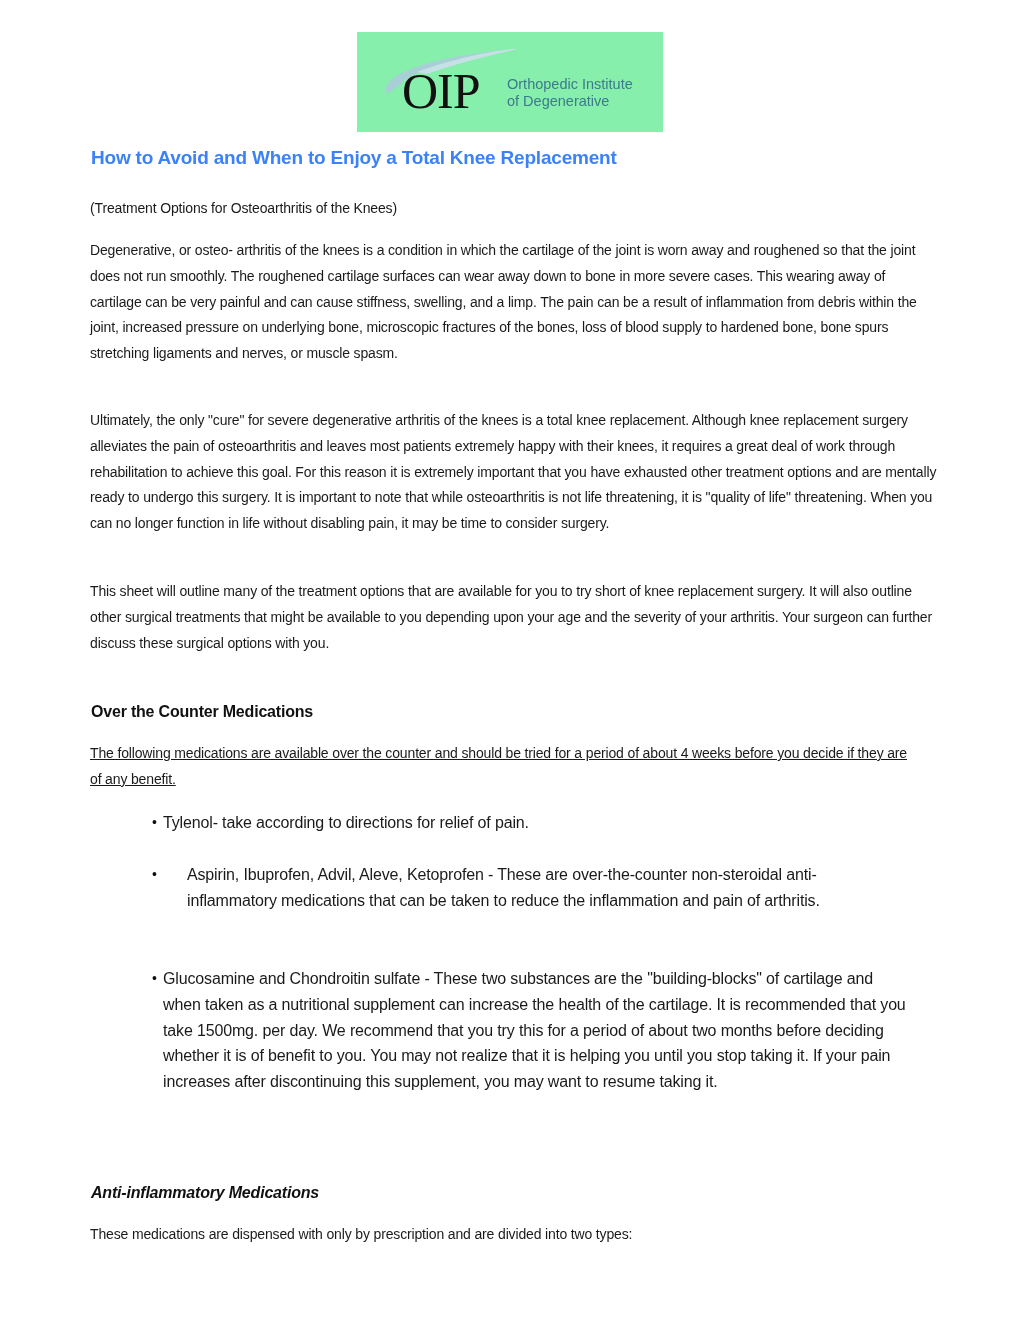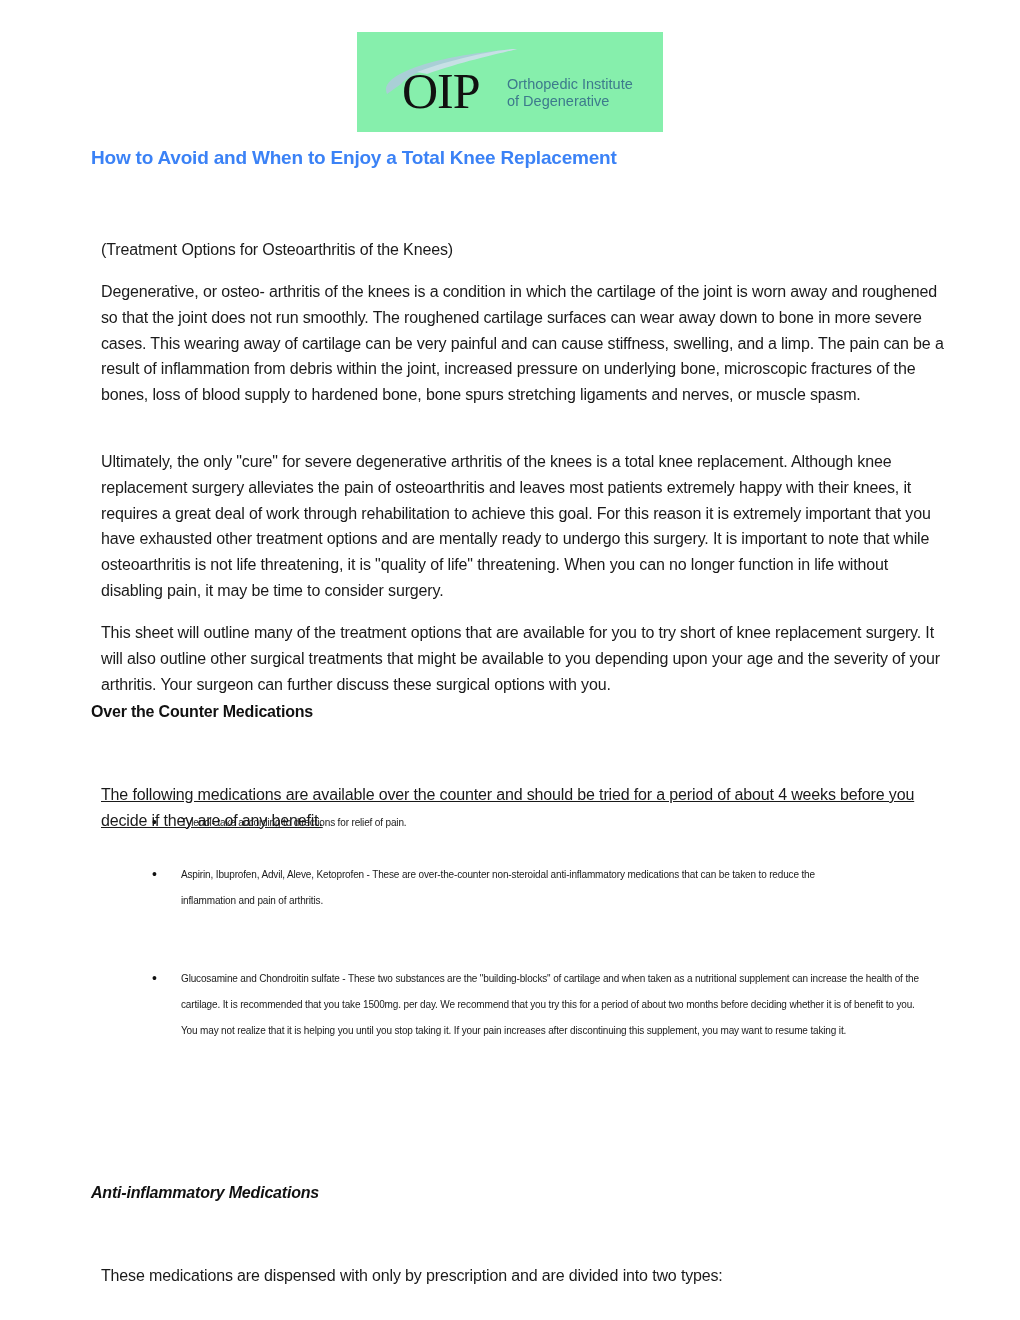--- a/index.html
+++ b/index.html
@@ -22,37 +22,36 @@
       position: absolute; left: 150px; top: 44px;
       font-family: Liberation Sans, sans-serif;
       font-size: 14.5px; line-height: 17px; color: #3d7a8c;
     }
     .title {
       position: absolute; left: 91px; top: 147px;
       font-size: 19px; font-weight: bold; color: #3b82f6; letter-spacing: -0.2px;
       white-space: nowrap;
     }
     .p {
-      position: absolute; left: 101px; width: 848px;
-      font-size: 16px; line-height: 25.8px; color: #1a1a1a;
+      position: absolute; left: 90px; width: 848px;
+      font-size: 14px; line-height: 25.8px; color: #1a1a1a;
       letter-spacing: -0.15px;
-      margin-top: 41px;
     }
     .h {
       position: absolute; left: 91px;
       font-size: 16px; font-weight: bold; color: #111; letter-spacing: -0.2px;
       white-space: nowrap;
     }
     .bullet {
       position: absolute; left: 152px; width: 26px;
       font-size: 14px; line-height: 25.8px;
     }
     .bullet-text {
-      position: absolute; left: 181px; width: 750px;
-      font-size: 10px; line-height: 25.8px; color: #1a1a1a;
+      position: absolute; left: 163px; width: 750px;
+      font-size: 16px; line-height: 25.8px; color: #1a1a1a;
       letter-spacing: -0.15px;
     }
   </style>
 </head>
 <body>
 
 <div class="logo">
   <svg width="306" height="100">
     <path d="M30 62 C 20 40, 90 22, 160 17 C 140 22, 60 32, 44 52 Z" fill="#a9cfd6"></path>
     <path d="M60 40 C 100 25, 150 16, 160 17 C 150 20, 110 28, 70 42 Z" fill="#c7e0e5"></path>
@@ -72,19 +71,19 @@
 <div class="p" style="top:408px;">Ultimately, the only "cure" for severe degenerative arthritis of the knees is a total knee replacement.  Although knee replacement surgery alleviates the pain of osteoarthritis and leaves most patients extremely happy with their knees, it requires a great deal of work through rehabilitation to achieve this goal.  For this reason it is extremely important that you have exhausted other treatment options and are mentally ready to undergo this surgery.  It is important to note that while osteoarthritis is not life threatening, it is "quality of life" threatening. When you can no longer function in life without disabling pain, it may be time to consider surgery.</div>
 <div class="p" style="top:579px;">This sheet will outline many of the treatment options that are available for you to try short of knee replacement surgery.  It will also outline other surgical treatments that might be available to you depending upon your age and the severity of your arthritis.  Your surgeon can further discuss these surgical options with you.</div>
 
 <div class="h" style="top:703px;">Over the Counter Medications</div>
 <div class="p" style="top:741px; width:820px;text-decoration:underline;"> The following medications are available over the counter and should be tried for a period of about 4 weeks before you decide if they are of any benefit.</div>
 
 <div class="bullet" style="top:810px;">•</div>
 <div class="bullet-text" style="top:810px;">Tylenol- take according to directions for relief of pain.</div>
 
 <div class="bullet" style="top:862px;">•</div>
-<div class="bullet-text" style="top:862px; width:690px;">Aspirin, Ibuprofen, Advil, Aleve, Ketoprofen - These are over-the-counter non-steroidal anti-inflammatory medications that can be taken to reduce the inflammation and pain of arthritis.</div>
+<div class="bullet-text" style="top:862px; width:690px;margin-left:24px;">Aspirin, Ibuprofen, Advil, Aleve, Ketoprofen - These are over-the-counter non-steroidal anti-inflammatory medications that can be taken to reduce the inflammation and pain of arthritis.</div>
 
 <div class="bullet" style="top:966px;">•</div>
 <div class="bullet-text" style="top:966px;">Glucosamine and Chondroitin sulfate - These two substances are the "building-blocks" of cartilage and when taken as a nutritional supplement can increase the health of the cartilage.  It is recommended that you take 1500mg. per day.  We recommend that you try this for a period of about two months before deciding whether it is of benefit to you.  You may not realize that it is helping you until you stop taking it.  If your pain increases after discontinuing this supplement, you may want to resume taking it.</div>
 
 <div class="h" style="top:1184px;font-style:italic;">Anti-inflammatory Medications</div>
 <div class="p" style="top:1222px;">These medications are dispensed with only by prescription and are divided into two types:</div>
 
 </body></html>

